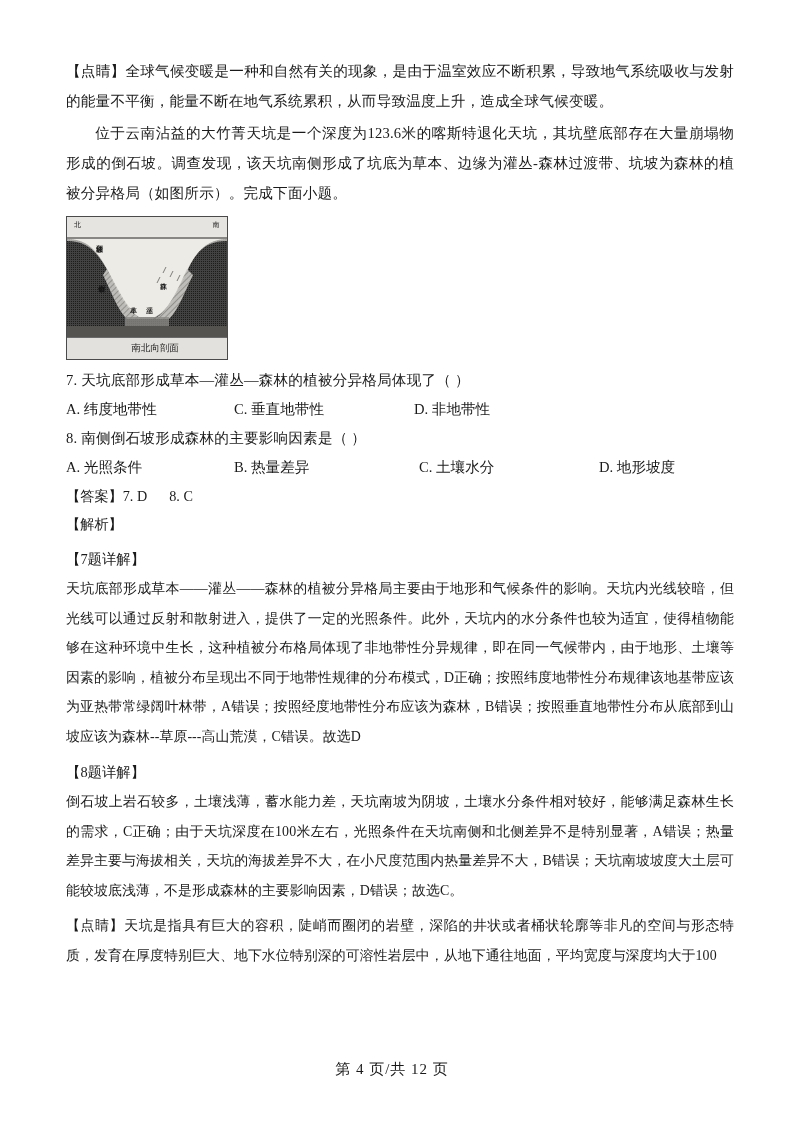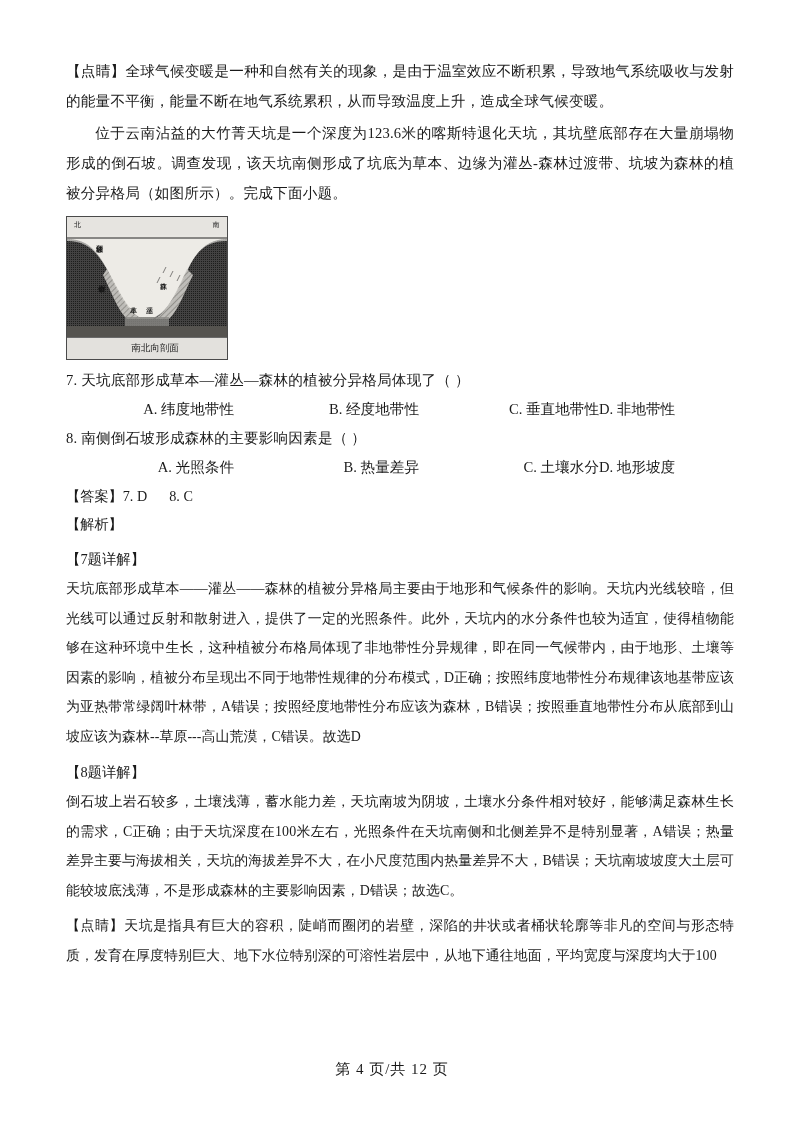--- a/index.html
+++ b/index.html
@@ -38,21 +38,20 @@
     font-size: 14.6px;
     line-height: 29px;
     margin: 0;
     letter-spacing: 0.2px;
   }
   .opts {
     display: flex;
     font-size: 14.6px;
     line-height: 29px;
     margin: 0;
-    text-align: right;
   }
   .opts .o {
     white-space: nowrap;
   }
   .o1 { width: 168px; }
   .o2 { width: 185px; }
   .o3 { width: 180px; }
   .o4 { width: auto; }
   .ans-line {
     font-size: 14.2px;
@@ -166,21 +165,20 @@
       <span class="fig-label" style="left:92px; top:60px;">森林</span>
       <span class="fig-label" style="left:62px; top:84px;">草本</span>
       <span class="fig-label" style="left:78px; top:84px;">灌丛</span>
     </div>
     <div class="fig-caption">南北向剖面</div>
   </div>
 
   <p class="q-line">7. 天坑底部形成草本—灌丛—森林的植被分异格局体现了（    ）</p>
   <div class="opts">
     <span class="o o1">A. 纬度地带性</span>
-    <span class="o o2">B. 经度地带性</span>
     <span class="o o3">C. 垂直地带性</span>
     <span class="o o4">D. 非地带性</span>
   </div>
 
   <p class="q-line">8. 南侧倒石坡形成森林的主要影响因素是（    ）</p>
   <div class="opts">
     <span class="o o1">A. 光照条件</span>
     <span class="o o2">B. 热量差异</span>
     <span class="o o3">C. 土壤水分</span>
     <span class="o o4">D. 地形坡度</span>

